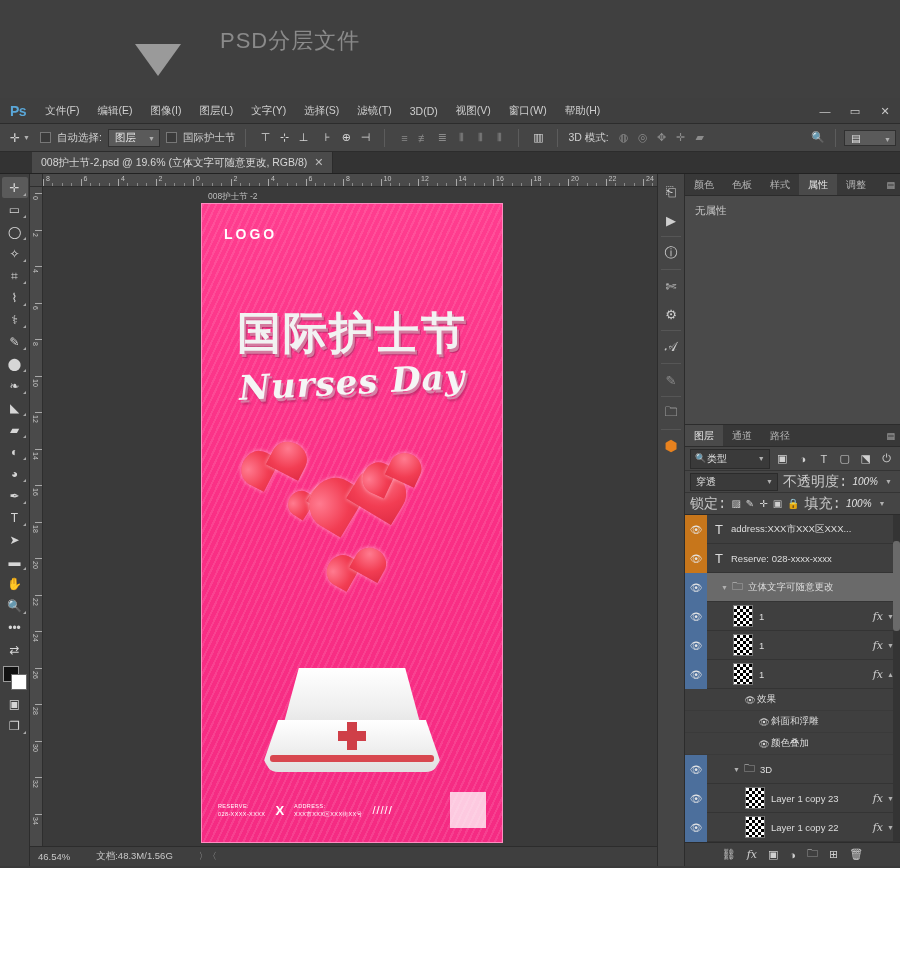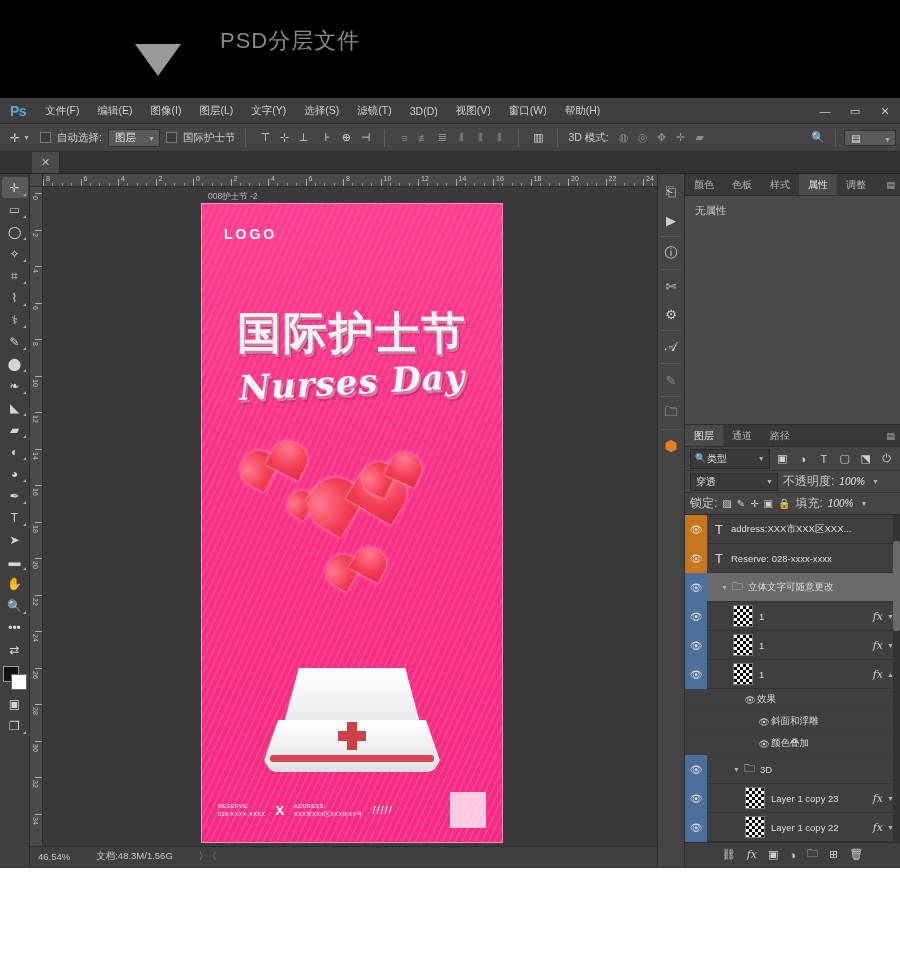--- a/index.html
+++ b/index.html
@@ -4,21 +4,21 @@
 <style>
   * { box-sizing: border-box; margin: 0; padding: 0; }
   body {
     width: 900px; height: 974px;
     background: #ffffff;
     font-family: "Liberation Sans", "DejaVu Sans", sans-serif;
     overflow: hidden;
   }
 
   
-  .banner { height: 98px; background: #000000; position: relative; }
+  .banner { height: 98px; background: #404040; position: relative; }
   .banner-arrow {
     position: absolute; left: 135px; top: 44px;
     width: 0; height: 0;
     border-left: 23px solid transparent;
     border-right: 23px solid transparent;
     border-top: 32px solid #9a9a9a;
   }
   .banner-text { position: absolute; left: 220px; top: 26px; }
   .banner-line1 { font-size: 22px; color: #8a8a8a; line-height: 30px; letter-spacing: 1px; }
   .banner-line2 { font-size: 22px; color: #8a8a8a; line-height: 32px; letter-spacing: 1px; }
@@ -185,21 +185,21 @@
 
   .layers-panel { background: #3f3f3f; display: flex; flex-direction: column; flex: 1; border-top: 1px solid #2c2c2c; }
   .filterrow { height: 24px; background: #454545; display: flex; align-items: center; padding: 0 5px; gap: 4px; border-bottom: 1px solid #343434; }
   .filter-select { background: #3a3a3a; border: 1px solid #2b2b2b; color: #ddd; font-size: 10px; padding: 2px 14px 2px 16px; width: 80px; position: relative; }
   .filter-select .magn { position: absolute; left: 4px; top: 3px; font-size: 9px; }
   .filter-select .caret { position: absolute; right: 4px; top: 5px; }
   .fbtn { width: 17px; height: 17px; display: flex; align-items: center; justify-content: center; color: #d0d0d0; font-size: 11px; }
   .blendrow { height: 22px; background: #454545; display: flex; align-items: center; padding: 0 5px; gap: 5px; border-bottom: 1px solid #343434; }
   .blend-select { background: #3a3a3a; border: 1px solid #2b2b2b; color: #ddd; font-size: 10px; padding: 1px 14px 1px 5px; width: 88px; position: relative; }
   .blend-select .caret { position: absolute; right: 4px; top: 4px; }
-  .lbl { font-size: 12px; color: #c8c8c8; white-space: nowrap; }
+  .lbl { font-size: 14px; color: #c8c8c8; white-space: nowrap; font-family: Liberation Mono, monospace; }
   .val { font-size: 10px; color: #e2e2e2; font-style: italic; }
   .tiny-caret { font-size: 7px; color: #b0b0b0; margin-left: 2px; }
   .lockrow { height: 22px; background: #454545; display: flex; align-items: center; padding: 0 5px; gap: 5px; border-bottom: 1px solid #2c2c2c; }
   .lockicon { color: #d0d0d0; font-size: 10px; }
 
   .layerlist { flex: 1; overflow: hidden; position: relative; background: #3f3f3f; }
   .layer {
     height: 29px; display: flex; align-items: center; border-bottom: 1px solid #343434;
     position: relative; background: #3f3f3f;
   }
@@ -317,20 +317,21 @@
       <div class="opt-sep"></div>
       <div class="opt-select">
         <span>▤</span>
         <span class="caret">▼</span>
       </div>
     </div>
   </div>
 
   <div class="tabrow">
     <div class="doctab">
+      <span>008护士节-2.psd @ 19.6% (立体文字可随意更改, RGB/8)</span>
       <span class="x">✕</span>
     </div>
   </div>
 
   <div class="mainarea">
 
     <div class="toolbar">
       <div class="tool active">
           <span>✛</span>
         </div>

